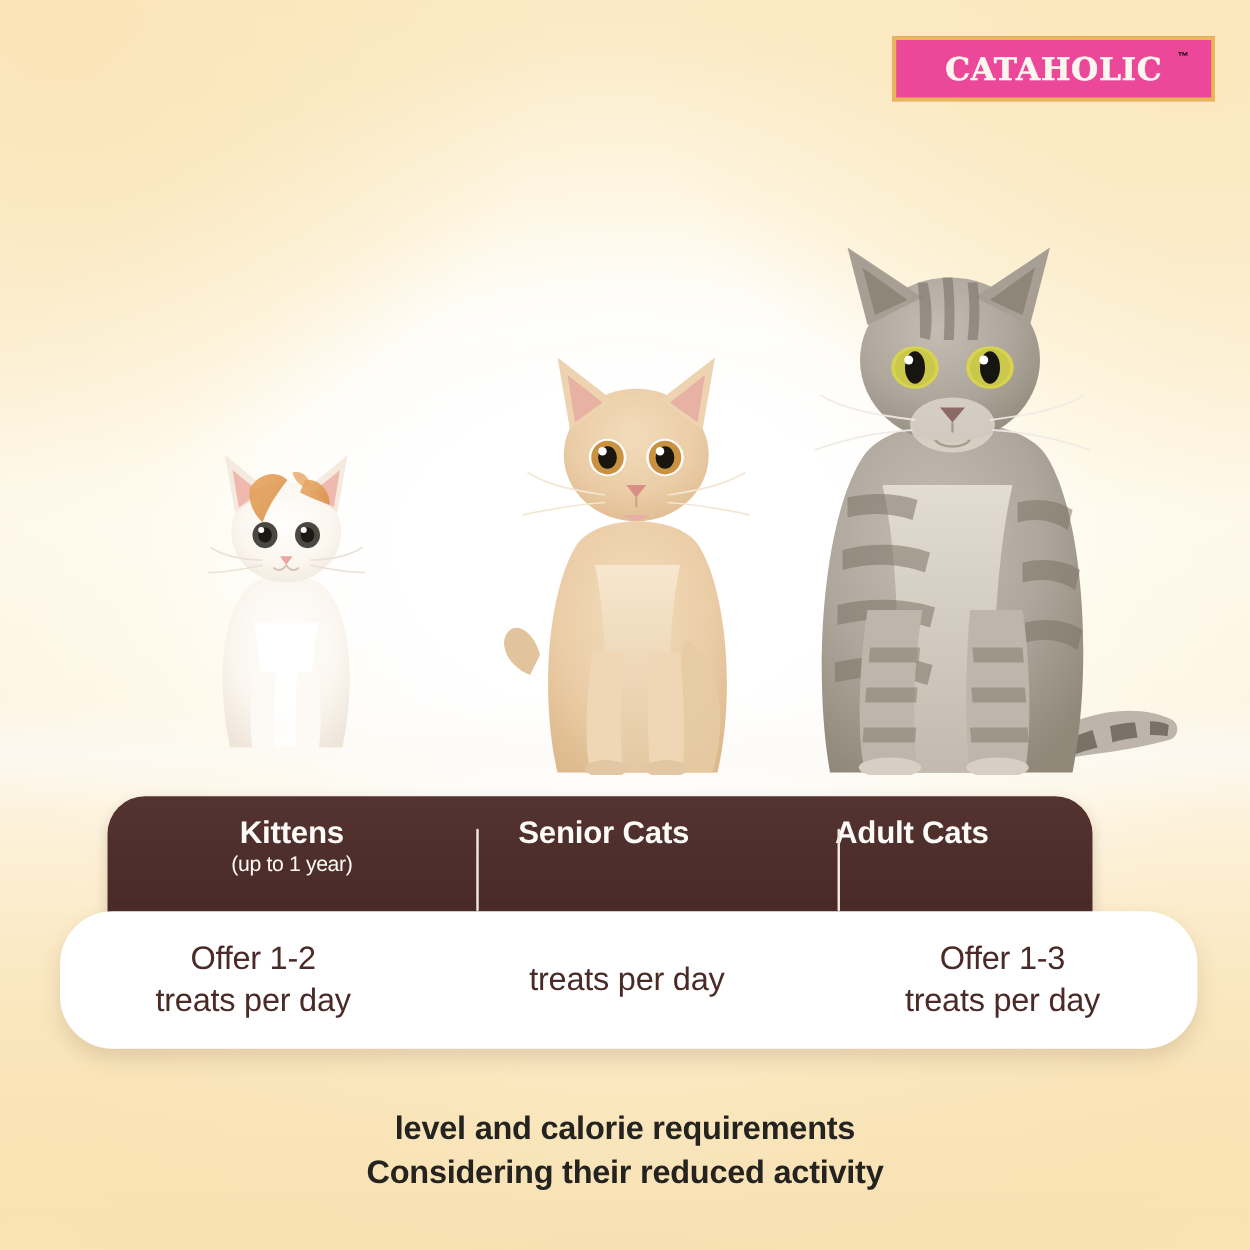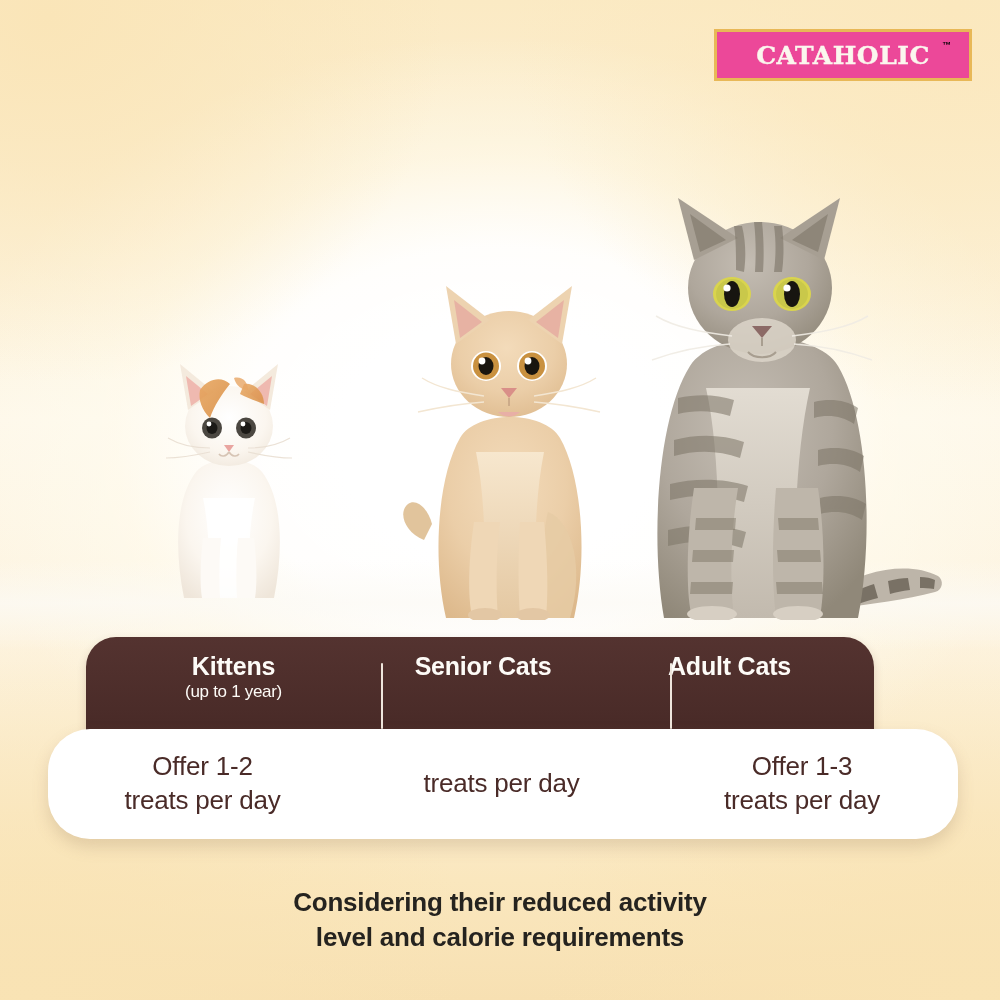--- a/index.html
+++ b/index.html
@@ -440,17 +440,17 @@
         <span>treats per day</span>
       </div>
       <div class="td td-3">
         <span>Offer 1-3</span>
         <span>treats per day</span>
       </div>
     </div>
   </div>
 
   <div class="footer">
+    <div>level and calorie requirements</div>
     <div>Considering their reduced activity</div>
-    <div>level and calorie requirements</div>
   </div>
 
 </div>
 
 </body></html>

